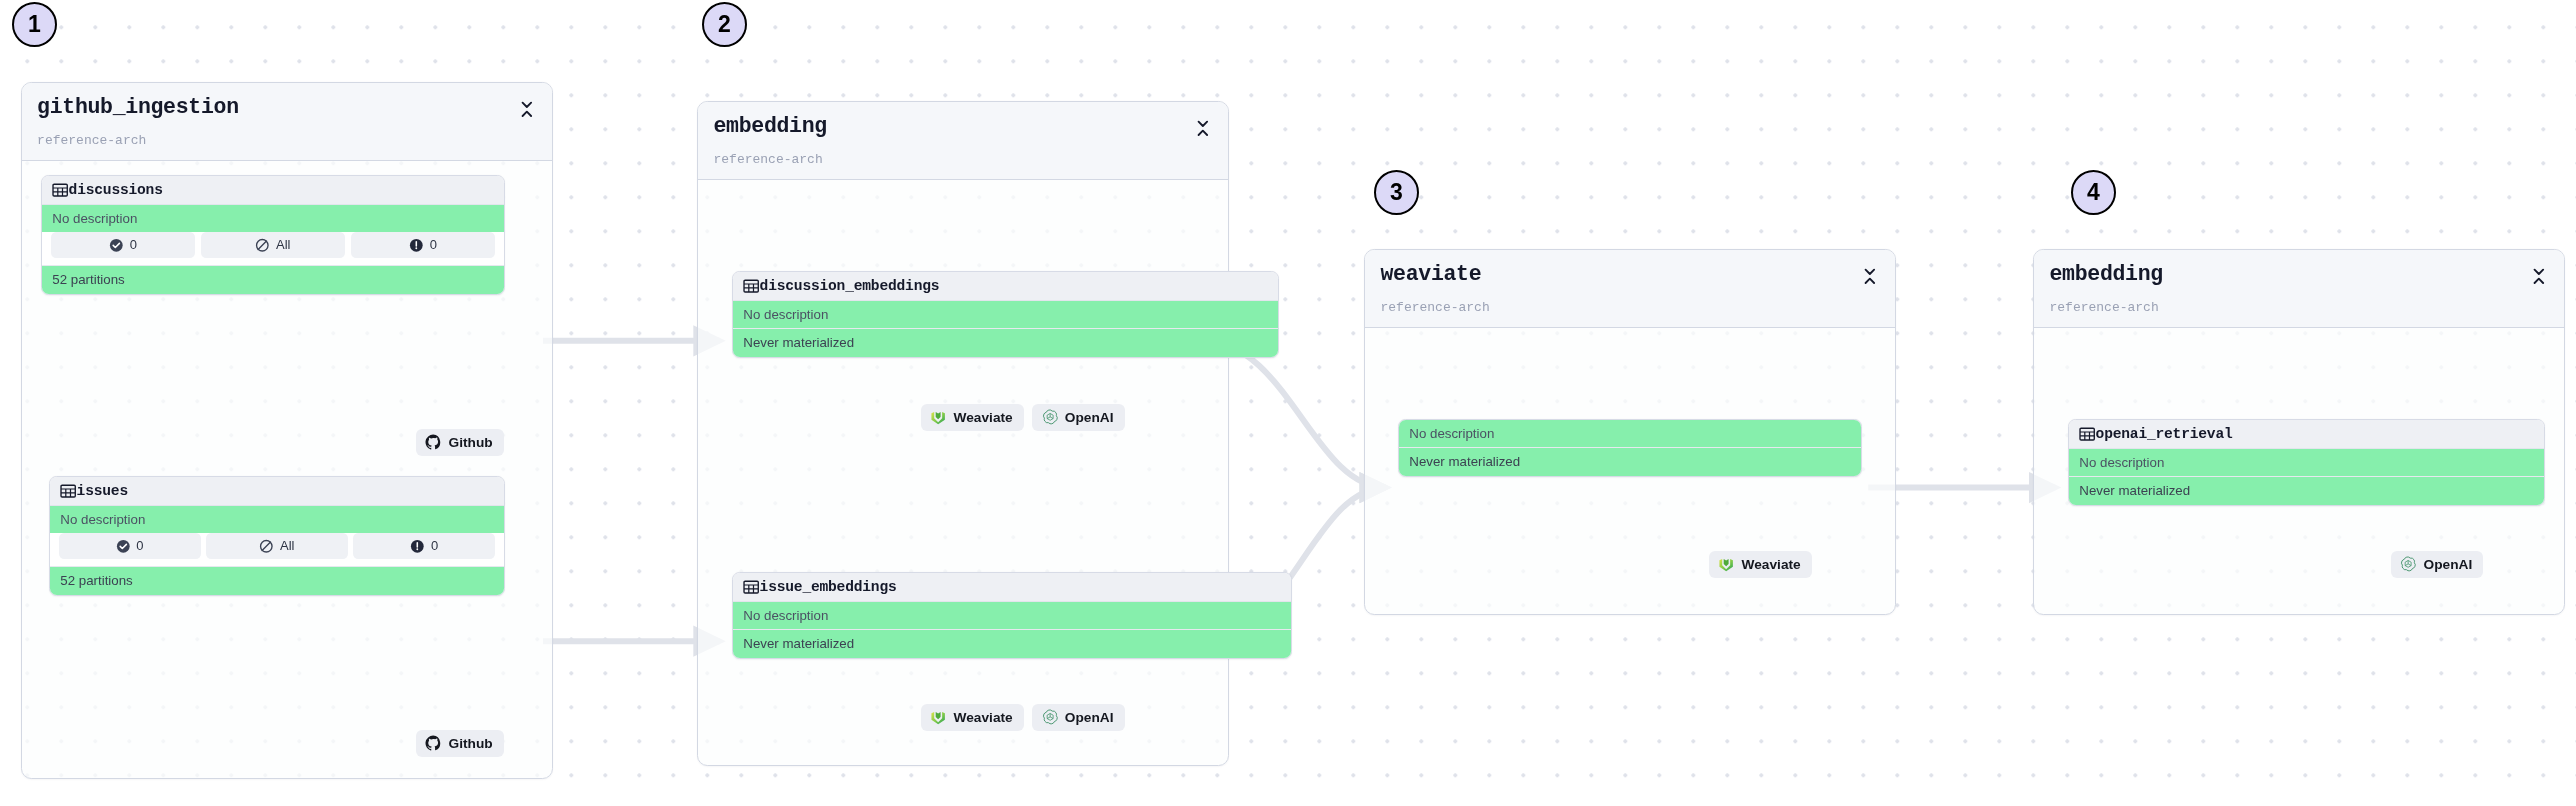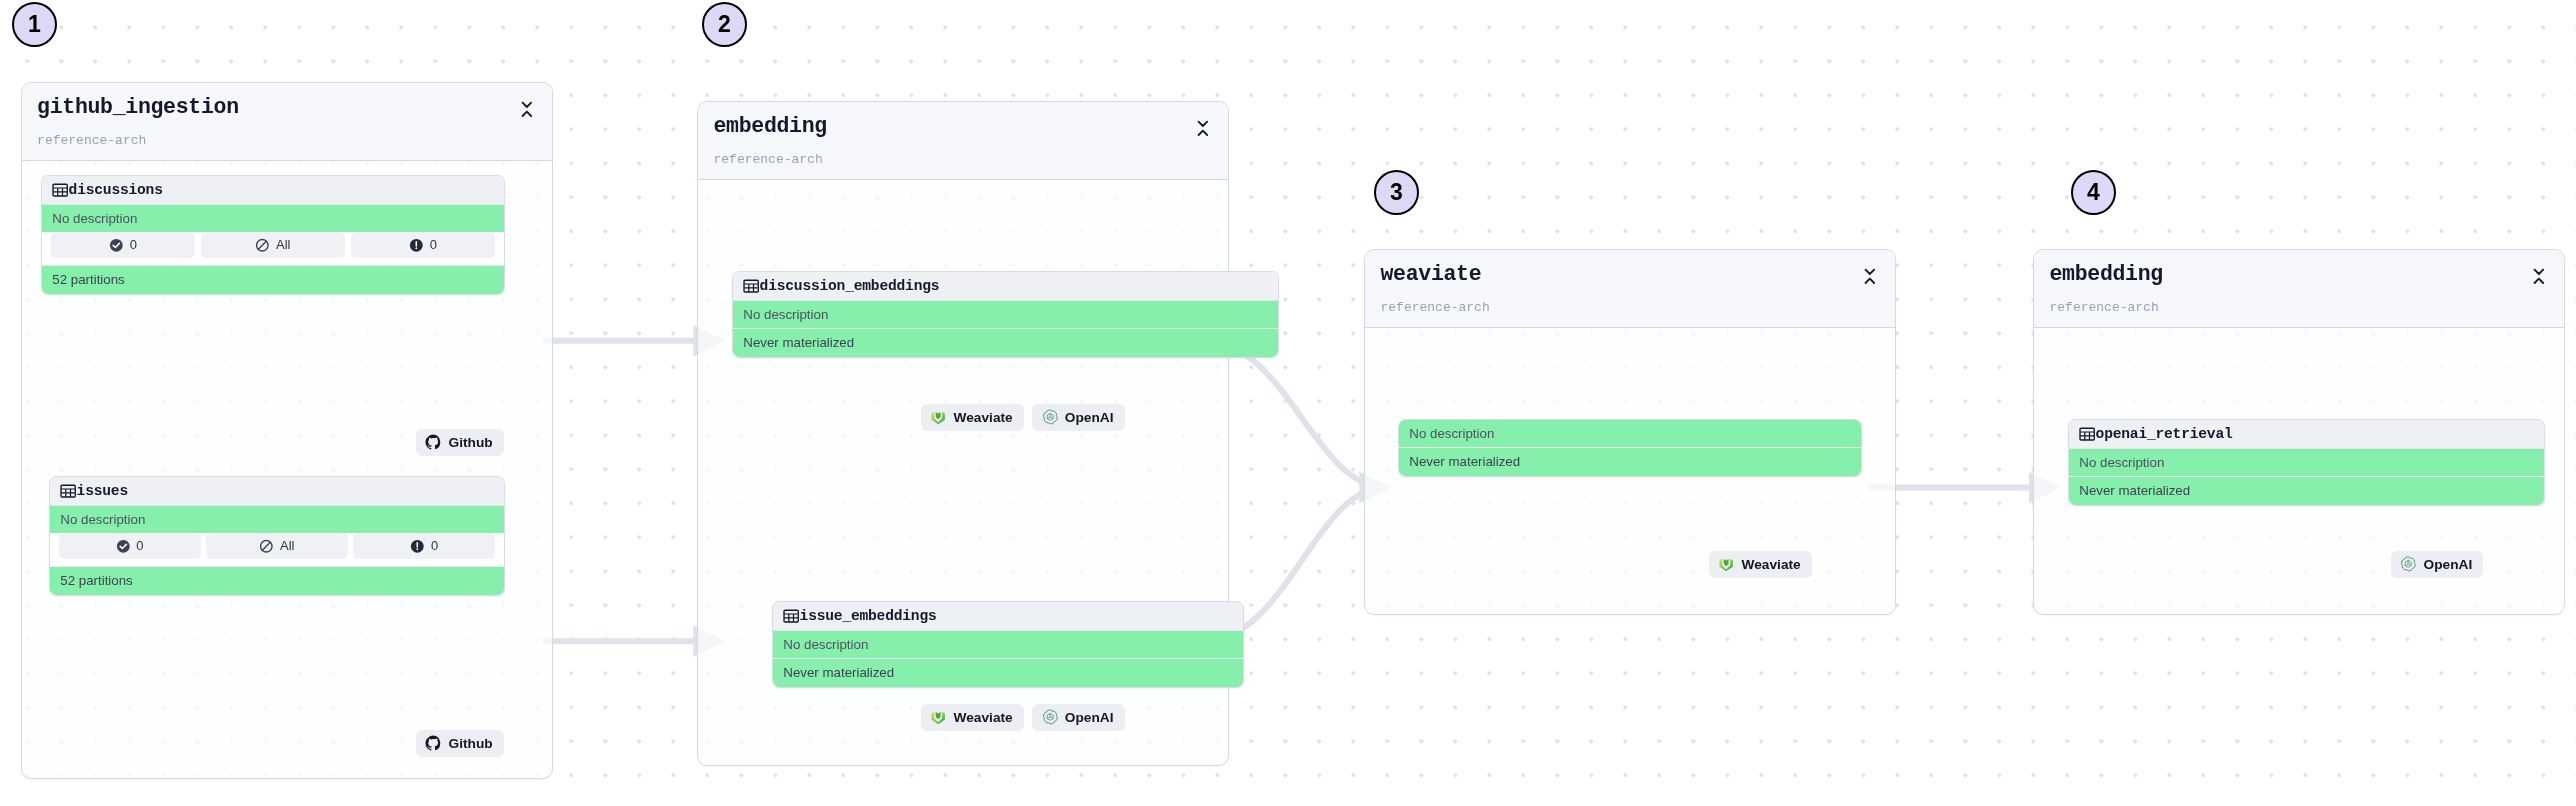--- a/index.html
+++ b/index.html
@@ -327,21 +327,21 @@
          <svg class="table-icon" width="16.3" height="16.3" viewBox="0 0 16 16">
        <rect x="1" y="2.2" width="14" height="11.6" rx="1.1" fill="none" stroke="#15192a" stroke-width="1.35"></rect>
        <path d="M1 5.9 H15 M1 9.6 H15 M5.7 5.9 V13.8 M10.3 5.9 V13.8" stroke="#15192a" stroke-width="1.2"></path>
      </svg>
          <span class="asset-name">discussion_embeddings</span>
        </div>
        <div class="asset-desc">No description</div>
 
        <div class="asset-footer">Never materialized</div>
       </div>
-      <div class="asset" style="left: 732px; top: 601px; width: 472px; margin-left: 40px;">
+      <div class="asset" style="left: 732px; top: 572px; width: 560px;">
         <div class="asset-header">
          <svg class="table-icon" width="16.3" height="16.3" viewBox="0 0 16 16">
        <rect x="1" y="2.2" width="14" height="11.6" rx="1.1" fill="none" stroke="#15192a" stroke-width="1.35"></rect>
        <path d="M1 5.9 H15 M1 9.6 H15 M5.7 5.9 V13.8 M10.3 5.9 V13.8" stroke="#15192a" stroke-width="1.2"></path>
      </svg>
          <span class="asset-name">issue_embeddings</span>
        </div>
        <div class="asset-desc">No description</div>
 
        <div class="asset-footer">Never materialized</div>

